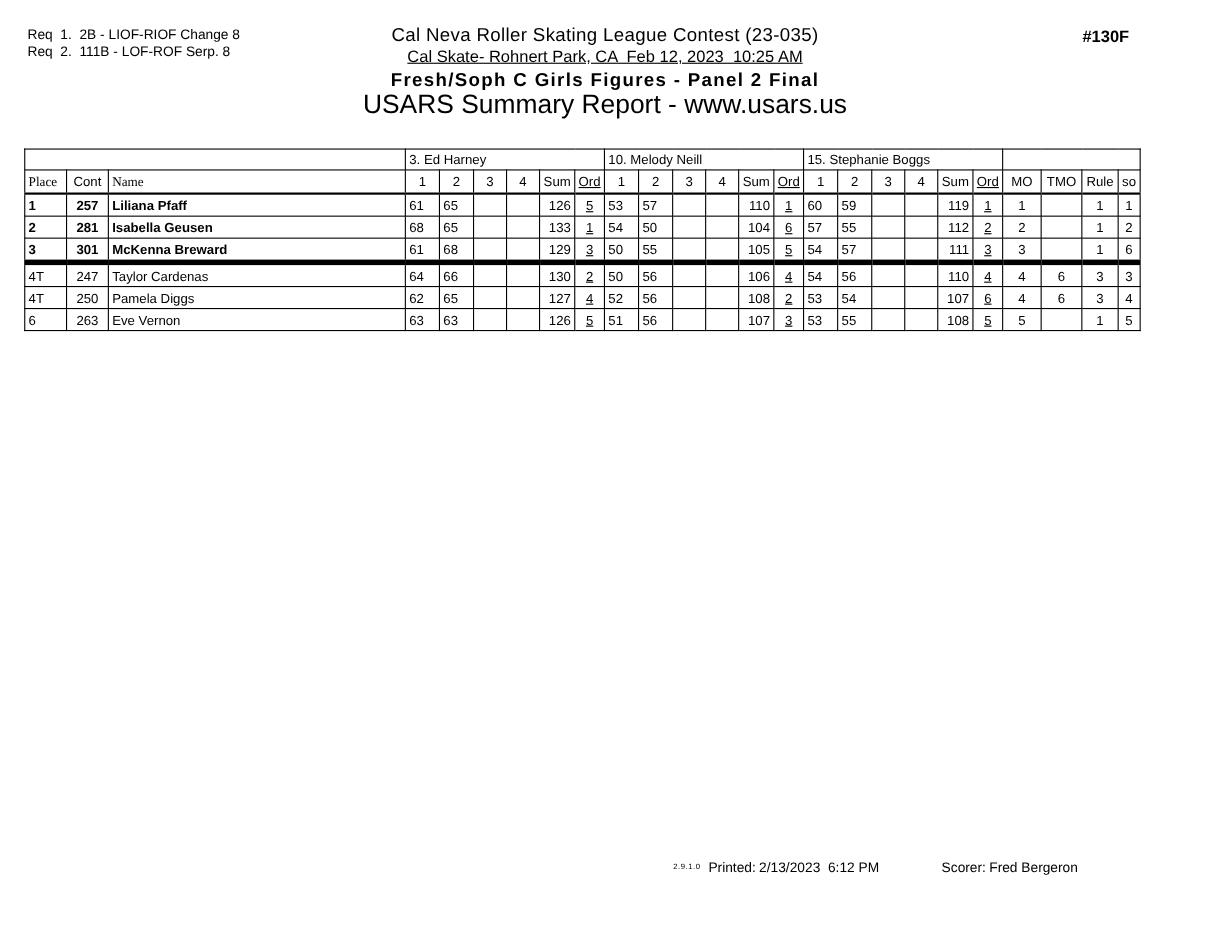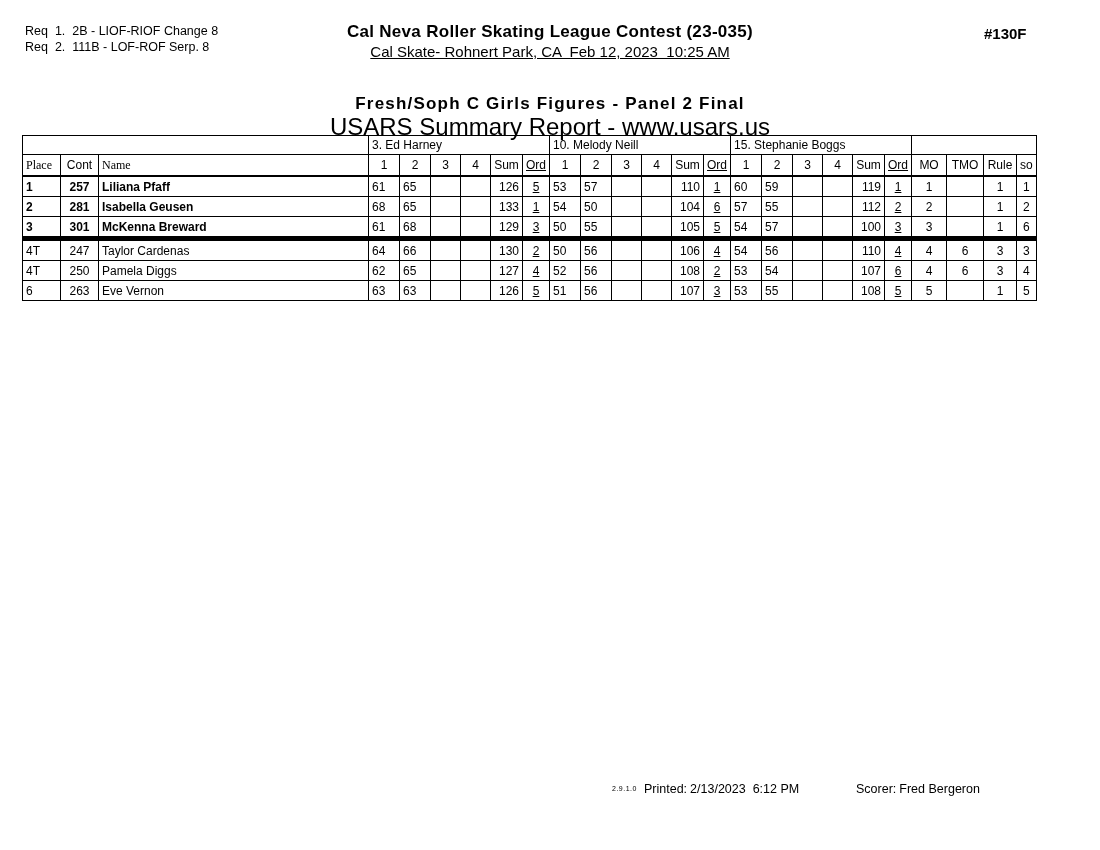--- a/index.html
+++ b/index.html
@@ -9,23 +9,23 @@
     font-family: "Liberation Sans", sans-serif;
     position: relative; overflow: hidden;
   }
   .pre { white-space: pre; }
 
   
   .req-block { position: absolute; left: 25px; top: 23px; font-size: 12.5px; line-height: 16px; }
 
   
   .titles { position: absolute; left: 0; top: 22px; width: 100%; text-align: center; }
-  .contest-title { font-size: 17px; font-weight: bold; letter-spacing: 0.3px; line-height: 20px; }
+  .contest-title { font-size: 17px; font-weight: normal; letter-spacing: 0.3px; line-height: 20px; }
   .venue-line   { font-size: 15px; line-height: 19px; text-decoration: underline; }
-  .event-title  { font-size: 17px; font-weight: bold; letter-spacing: 1.2px; line-height: 24px; margin-top: 31px; }
+  .event-title  { font-size: 17px; font-weight: bold; letter-spacing: 1.2px; line-height: 24px; }
   .report-title { font-size: 24px; line-height: 22px; }
 
   
   .event-number { position: absolute; left: 984px; top: 25px; font-size: 15px; font-weight: bold; }
 
   
   .table-wrap { position: absolute; left: 22px; top: 135px; border-radius: 21px; }
   table.tbl { border-collapse: collapse; table-layout: fixed; font-size: 12px; }
   table.tbl td, table.tbl th {
     border: 1px solid #000; padding: 0 3px; height: 19px;
@@ -207,21 +207,21 @@
           <td class="score">50</td>
           <td class="score">55</td>
           <td class="score"></td>
           <td class="score"></td>
           <td class="sum">105</td>
           <td class="ord">5</td>
           <td class="score">54</td>
           <td class="score">57</td>
           <td class="score"></td>
           <td class="score"></td>
-          <td class="sum">100</td>
+          <td class="sum">111</td>
           <td class="ord">3</td>
           <td class="tailc">3</td>
           <td class="tailc"></td>
           <td class="tailc">1</td>
           <td class="tailc">6</td>
         </tr>
         <tr class=" sep">
           <td class="place">4T</td>
           <td class="cont">247</td>
           <td class="name">Taylor Cardenas</td>

